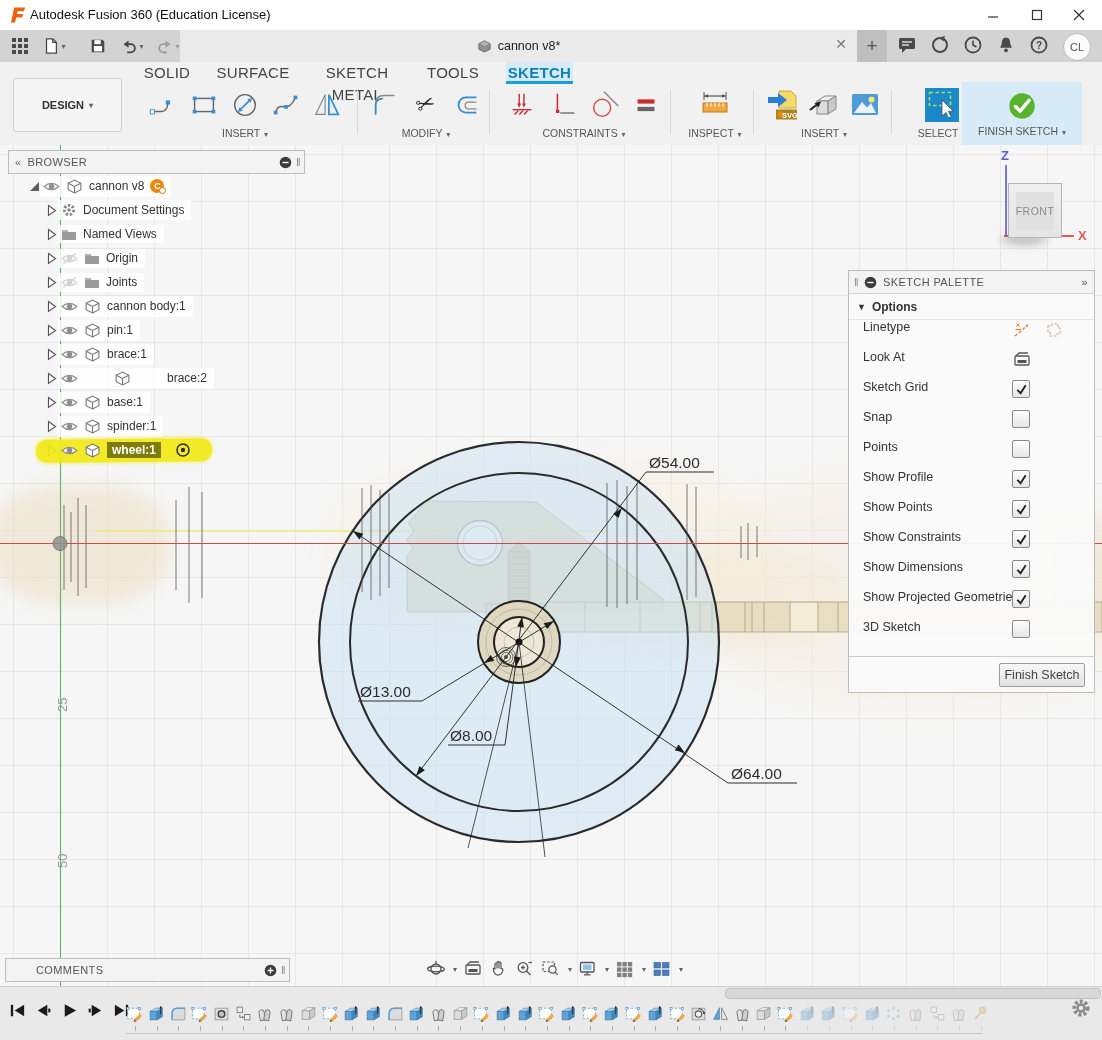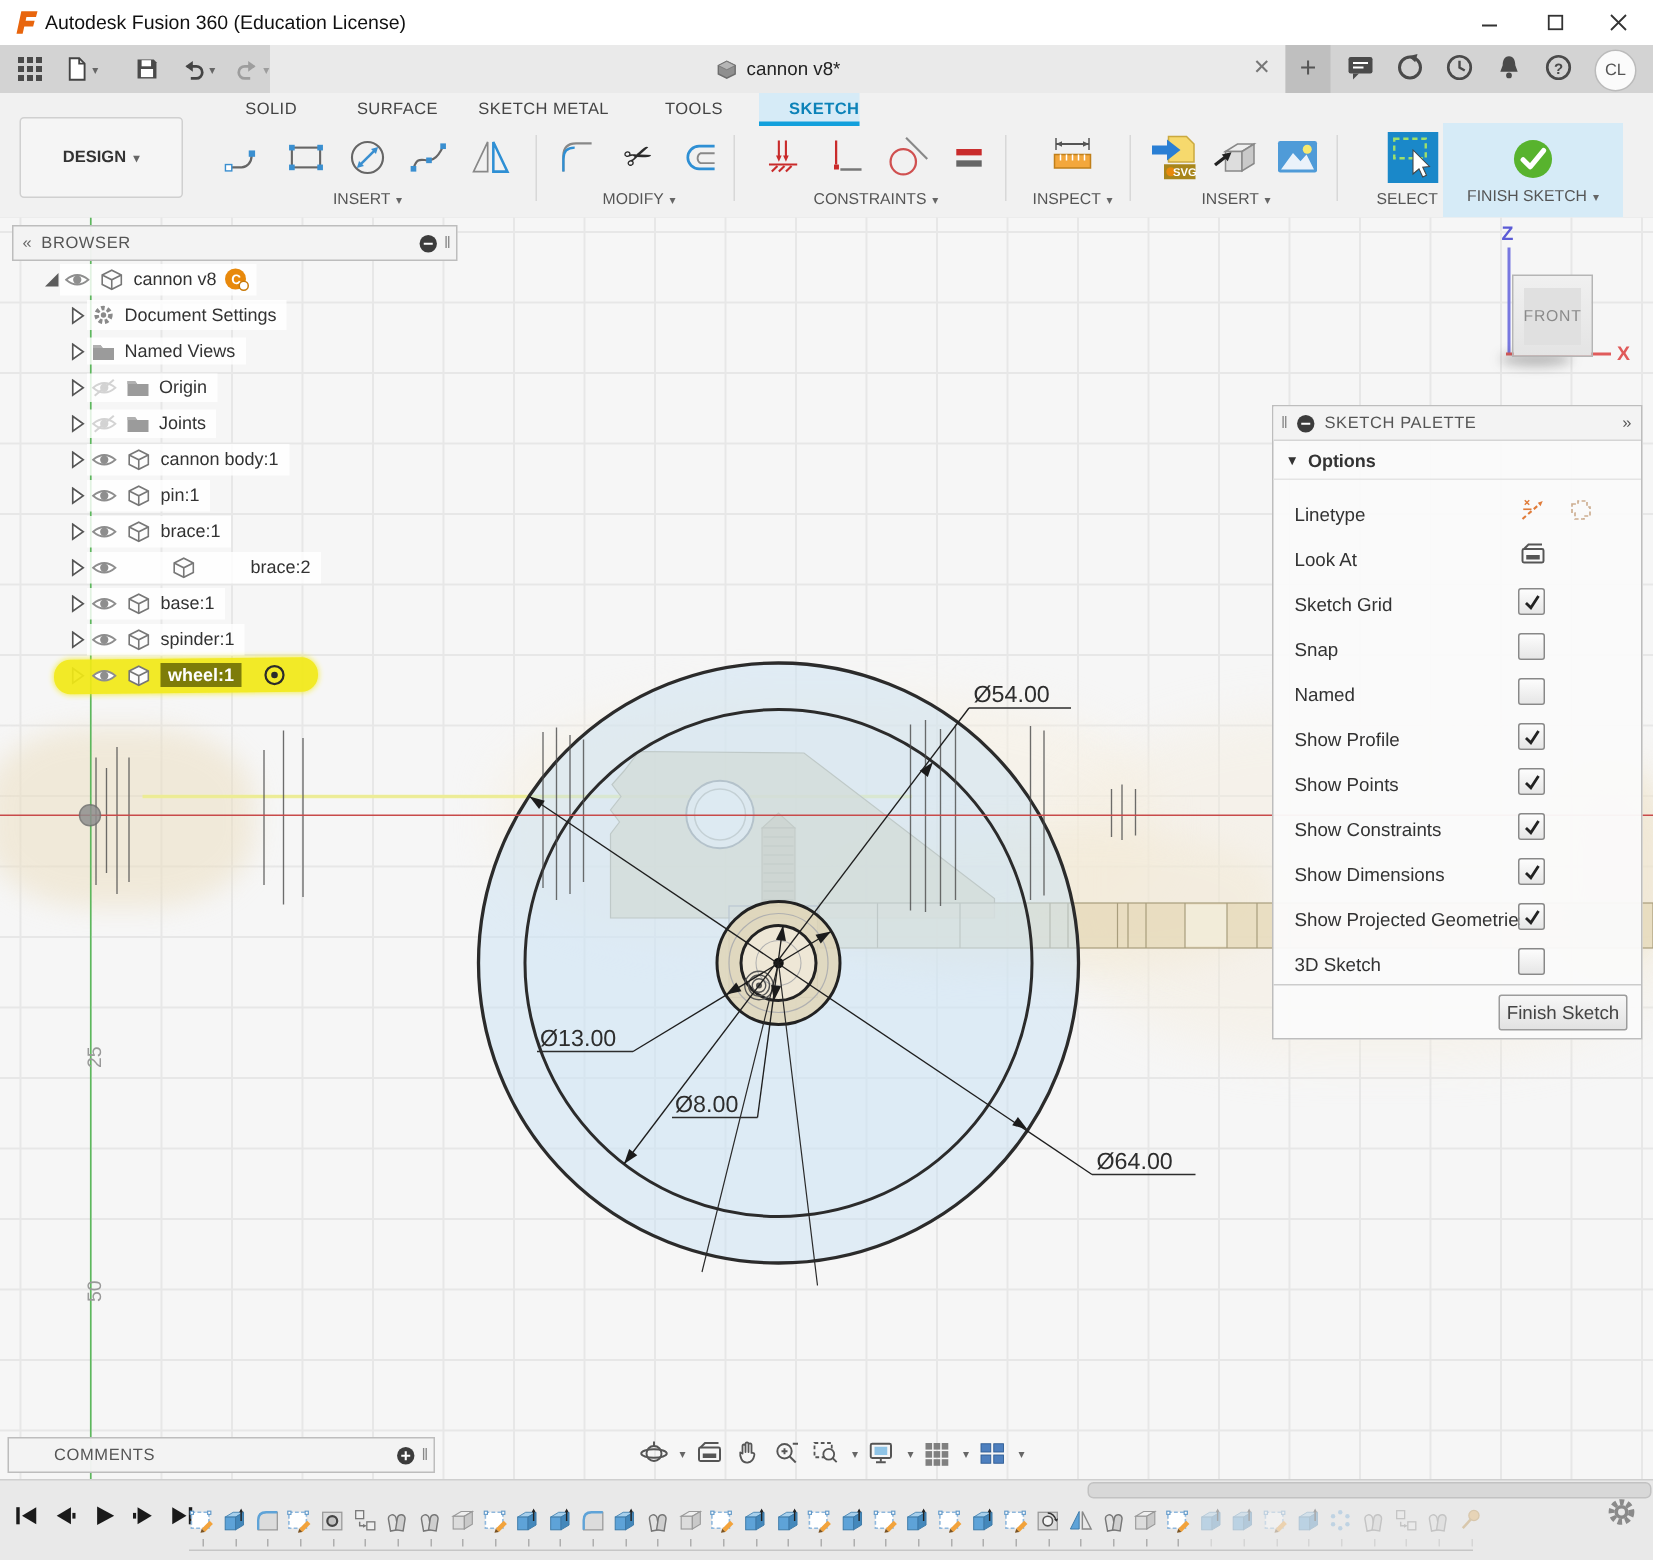--- a/index.html
+++ b/index.html
@@ -17,21 +17,21 @@
   .qat-ic{position:absolute;top:5px;width:24px;height:22px;display:flex;align-items:center;justify-content:center}
   .dd{font-size:8px;color:#666;margin-left:1px}
   #doctab{position:absolute;left:180px;top:0;width:677px;height:32px;background:#eaeaea;display:flex;align-items:center;justify-content:center;font-size:12.5px;color:#222}
   #doctab .cube{margin-right:6px}
   #tab-close{position:absolute;right:10px;top:6px;font-size:14px;color:#777}
   #newtab{position:absolute;left:857px;top:0;width:30px;height:32px;background:#bfbfbf;display:flex;align-items:center;justify-content:center;font-size:19px;color:#555}
   #right-ics{position:absolute;left:897px;top:5px;display:flex;gap:13px;align-items:center}
   #avatar{position:absolute;left:1063px;top:3px;width:26px;height:26px;border-radius:50%;background:#fbfbfb;border:1px solid #bbb;font-size:11px;color:#555;display:flex;align-items:center;justify-content:center}
   
   #ribbon{position:absolute;top:62px;left:0;width:1102px;height:83px;background:#f1f1f1;border-bottom:1px solid #d5d5d5}
-  .rtab{position:absolute;top:0;height:22px;line-height:22px;text-align:right;font-size:11px;color:#444;letter-spacing:.3px}
+  .rtab{position:absolute;top:0;height:22px;line-height:22px;text-align:center;font-size:15px;color:#444;letter-spacing:.3px}
   .rtab.active{background:#d6ebf7;color:#0c82b8;font-weight:bold;border-bottom:3px solid #13a0dc;box-sizing:border-box}
   #design-box{position:absolute;left:13px;top:16px;width:107px;height:52px;background:#f5f5f5;border:1px solid #d0d0d0;border-radius:3px;display:flex;align-items:center;justify-content:center;font-size:11px;font-weight:bold;color:#333}
   .rgroup{position:absolute;top:22px;height:61px;display:flex;flex-direction:column;align-items:center}
   .ricons{display:flex;align-items:center;gap:7px;height:42px}
   .rtool{width:34px;height:34px;display:flex;align-items:center;justify-content:center}
   .rlabel{font-size:10.5px;color:#555;margin-top:1px;white-space:nowrap}
   .rsep{position:absolute;top:28px;width:1px;height:44px;background:#d8d8d8}
   #finish-block{position:absolute;left:962px;top:20px;width:120px;height:63px;background:#d6ebf7;display:flex;flex-direction:column;align-items:center;justify-content:center}
   
   #canvas{position:absolute;top:145px;left:0;width:1102px;height:841px;overflow:hidden;background-color:#f6f6f6;
@@ -51,21 +51,21 @@
   .hl-blob{position:absolute;left:28px;top:1px;width:176px;height:23px;background:#f2ea16;opacity:.92;border-radius:11px;transform:rotate(-.6deg);box-shadow:0 0 4px #f2ea16}
   .tree-row.hl .rowbg{background:transparent}
   .tree-row.hl .tree-label{background:rgba(105,105,5,.85);color:#fff;font-weight:bold;padding:1px 5px}
   
   #vc-cube{position:absolute;left:1008px;top:38px;width:52px;height:53px;background:linear-gradient(#f0f0f0,#e4e4e4);border:1px solid #b5b5b5;display:flex;align-items:center;justify-content:center}
   #vc-inner{width:38px;height:38px;background:#e0e0e0;display:flex;align-items:center;justify-content:center;font-size:10.5px;color:#8a8a8a;letter-spacing:.5px}
   #vc-shadow{position:absolute;left:1000px;top:90px;width:48px;height:9px;background:rgba(60,60,60,.35);border-radius:50%;filter:blur(4px)}
   
   #palette{position:absolute;left:848px;top:125px;width:247px;background:rgba(250,250,250,.96);border:1px solid #bdbdbd;box-sizing:border-box}
   #pal-section{height:25px;display:flex;align-items:center;font-size:12px;font-weight:bold;color:#333;padding-left:8px;border-bottom:1px solid #e4e4e4}
-  .pal-row{height:30px;display:flex;align-items:flex-end;padding-left:14px;position:relative}
+  .pal-row{height:30px;display:flex;align-items:flex-start;padding-left:14px;position:relative}
   .pal-label{font-size:12.5px;color:#333}
   .pal-ctl{position:absolute;left:163px;display:flex;align-items:center;gap:12px}
   .cb{width:16px;height:16px;border:1px solid #888;border-radius:2px;background:linear-gradient(#fdfdfd,#e6e6e6);display:flex;align-items:center;justify-content:center}
   #pal-foot{border-top:1px solid #ccc;height:35px;position:relative;margin-top:6px}
   #finish-btn{position:absolute;right:9px;top:6px;width:84px;height:22px;background:linear-gradient(#f7f7f7,#e2e2e2);border:1px solid #9c9c9c;border-radius:2px;font-size:12.5px;color:#444;display:flex;align-items:center;justify-content:center}
   
   #comments{position:absolute;left:5px;top:813px;width:285px}
   #navbar{position:absolute;left:426px;top:814px;display:flex;align-items:center;gap:6px}
   .nav-ic{display:flex;align-items:center}
   
@@ -818,21 +818,21 @@
             </span>
           </span>
         </div>
         <div class="pal-row">
           <span class="pal-label">Snap</span>
           <span class="pal-ctl">
             <span class="cb"></span>
           </span>
         </div>
         <div class="pal-row">
-          <span class="pal-label">Named</span>
+          <span class="pal-label">Points</span>
           <span class="pal-ctl">
             <span class="cb"></span>
           </span>
         </div>
         <div class="pal-row">
           <span class="pal-label">Show Profile</span>
           <span class="pal-ctl">
             <span class="cb">
               <svg width="13" height="13" viewBox="0 0 14 14">
                 <path d="M2.5,7.5 L6,11 L11.5,2.5" fill="none" stroke="#222" stroke-width="2"></path>

